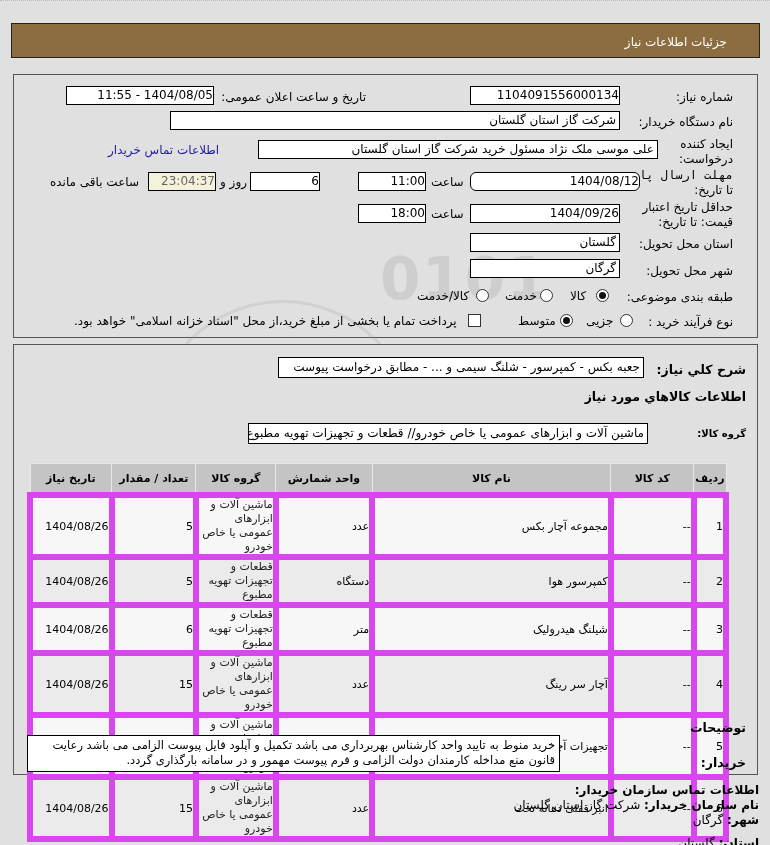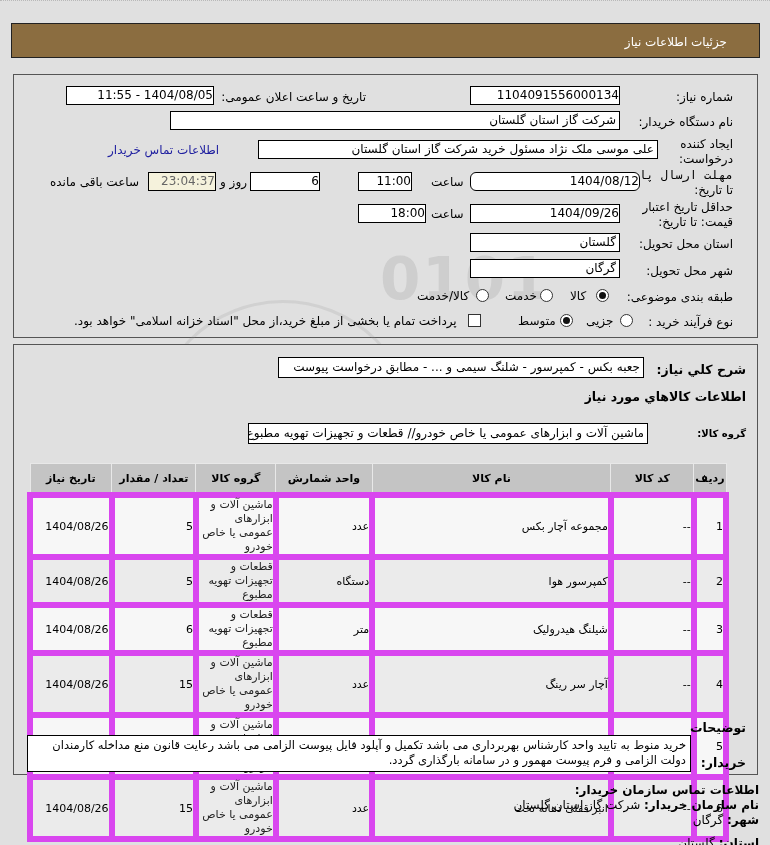--- a/index.html
+++ b/index.html
@@ -39,21 +39,21 @@
   }
   table.items th {
     background:#c4c4c4; font-weight:bold; height:26px; border:1px solid #e8e8e8; text-align:center; font-size:11px;
   }
   table.items td { border:6px solid #d946ef; text-align:right; vertical-align:middle; padding:0; }
   table.items tr.odd td { background:#f7f7f7; }
   table.items tr.even td { background:#ebebeb; }
   td.grp { line-height:14px; font-size:11px; color:#222; }
 
   .desc-box {
-    position:absolute; left:27px; top:735px; width:664px; height:37px;
+    position:absolute; left:27px; top:735px; width:533px; height:37px;
     background:#fff; border:1px solid #000; box-sizing:border-box;
     font-size:11.5px; line-height:15px; padding:2px 4px; text-align:right;
   }
   .contact { position:absolute; right:11px; font-size:12px; white-space:nowrap; }
 
   .watermark { position:absolute; pointer-events:none; color:rgba(150,150,150,0.25); font-weight:bold; }
 </style>
 </head>
 <body>
 
@@ -84,21 +84,21 @@
 
 <div class="lbl" style="right:37px;top:137px;">ایجاد کننده</div>
 <div class="lbl" style="right:37px;top:152px;">درخواست:</div>
 <div class="box r" style="left:220px;top:140px;width:400px;margin-left:38px;">علی موسی ملک نژاد مسئول خرید شرکت گاز استان گلستان</div>
 <div class="link" style="left:108px;top:143px;">اطلاعات تماس خریدار</div>
 
 <div class="lbl" style="right:37px;top:168px;font-family:Liberation Mono, monospace;">مهلت ارسال پاسخ:</div>
 <div class="lbl" style="right:37px;top:183px;">تا تاریخ:</div>
 <div class="box c" style="left:470px;top:172px;width:170px;border-radius:6px;">1404/08/12</div>
 <div class="lbl" style="left:431px;top:175px;">ساعت</div>
-<div class="box c" style="left:358px;top:172px;width:54px;padding-left:7px;">11:00</div>
+<div class="box c" style="left:358px;top:172px;width:68px;padding-left:7px;">11:00</div>
 <div class="box c" style="left:250px;top:172px;width:70px;">6</div>
 <div class="lbl" style="left:220px;top:175px;">روز و</div>
 <div class="box c timer" style="left:148px;top:172px;width:68px;">23:04:37</div>
 <div class="lbl" style="left:50px;top:175px;">ساعت باقی مانده</div>
 
 <div class="lbl" style="right:37px;top:200px;">حداقل تاریخ اعتبار</div>
 <div class="lbl" style="right:37px;top:215px;">قیمت: تا تاریخ:</div>
 <div class="box c" style="left:470px;top:204px;width:150px;">1404/09/26</div>
 <div class="lbl" style="left:431px;top:207px;">ساعت</div>
 <div class="box c" style="left:358px;top:204px;width:68px;">18:00</div>

